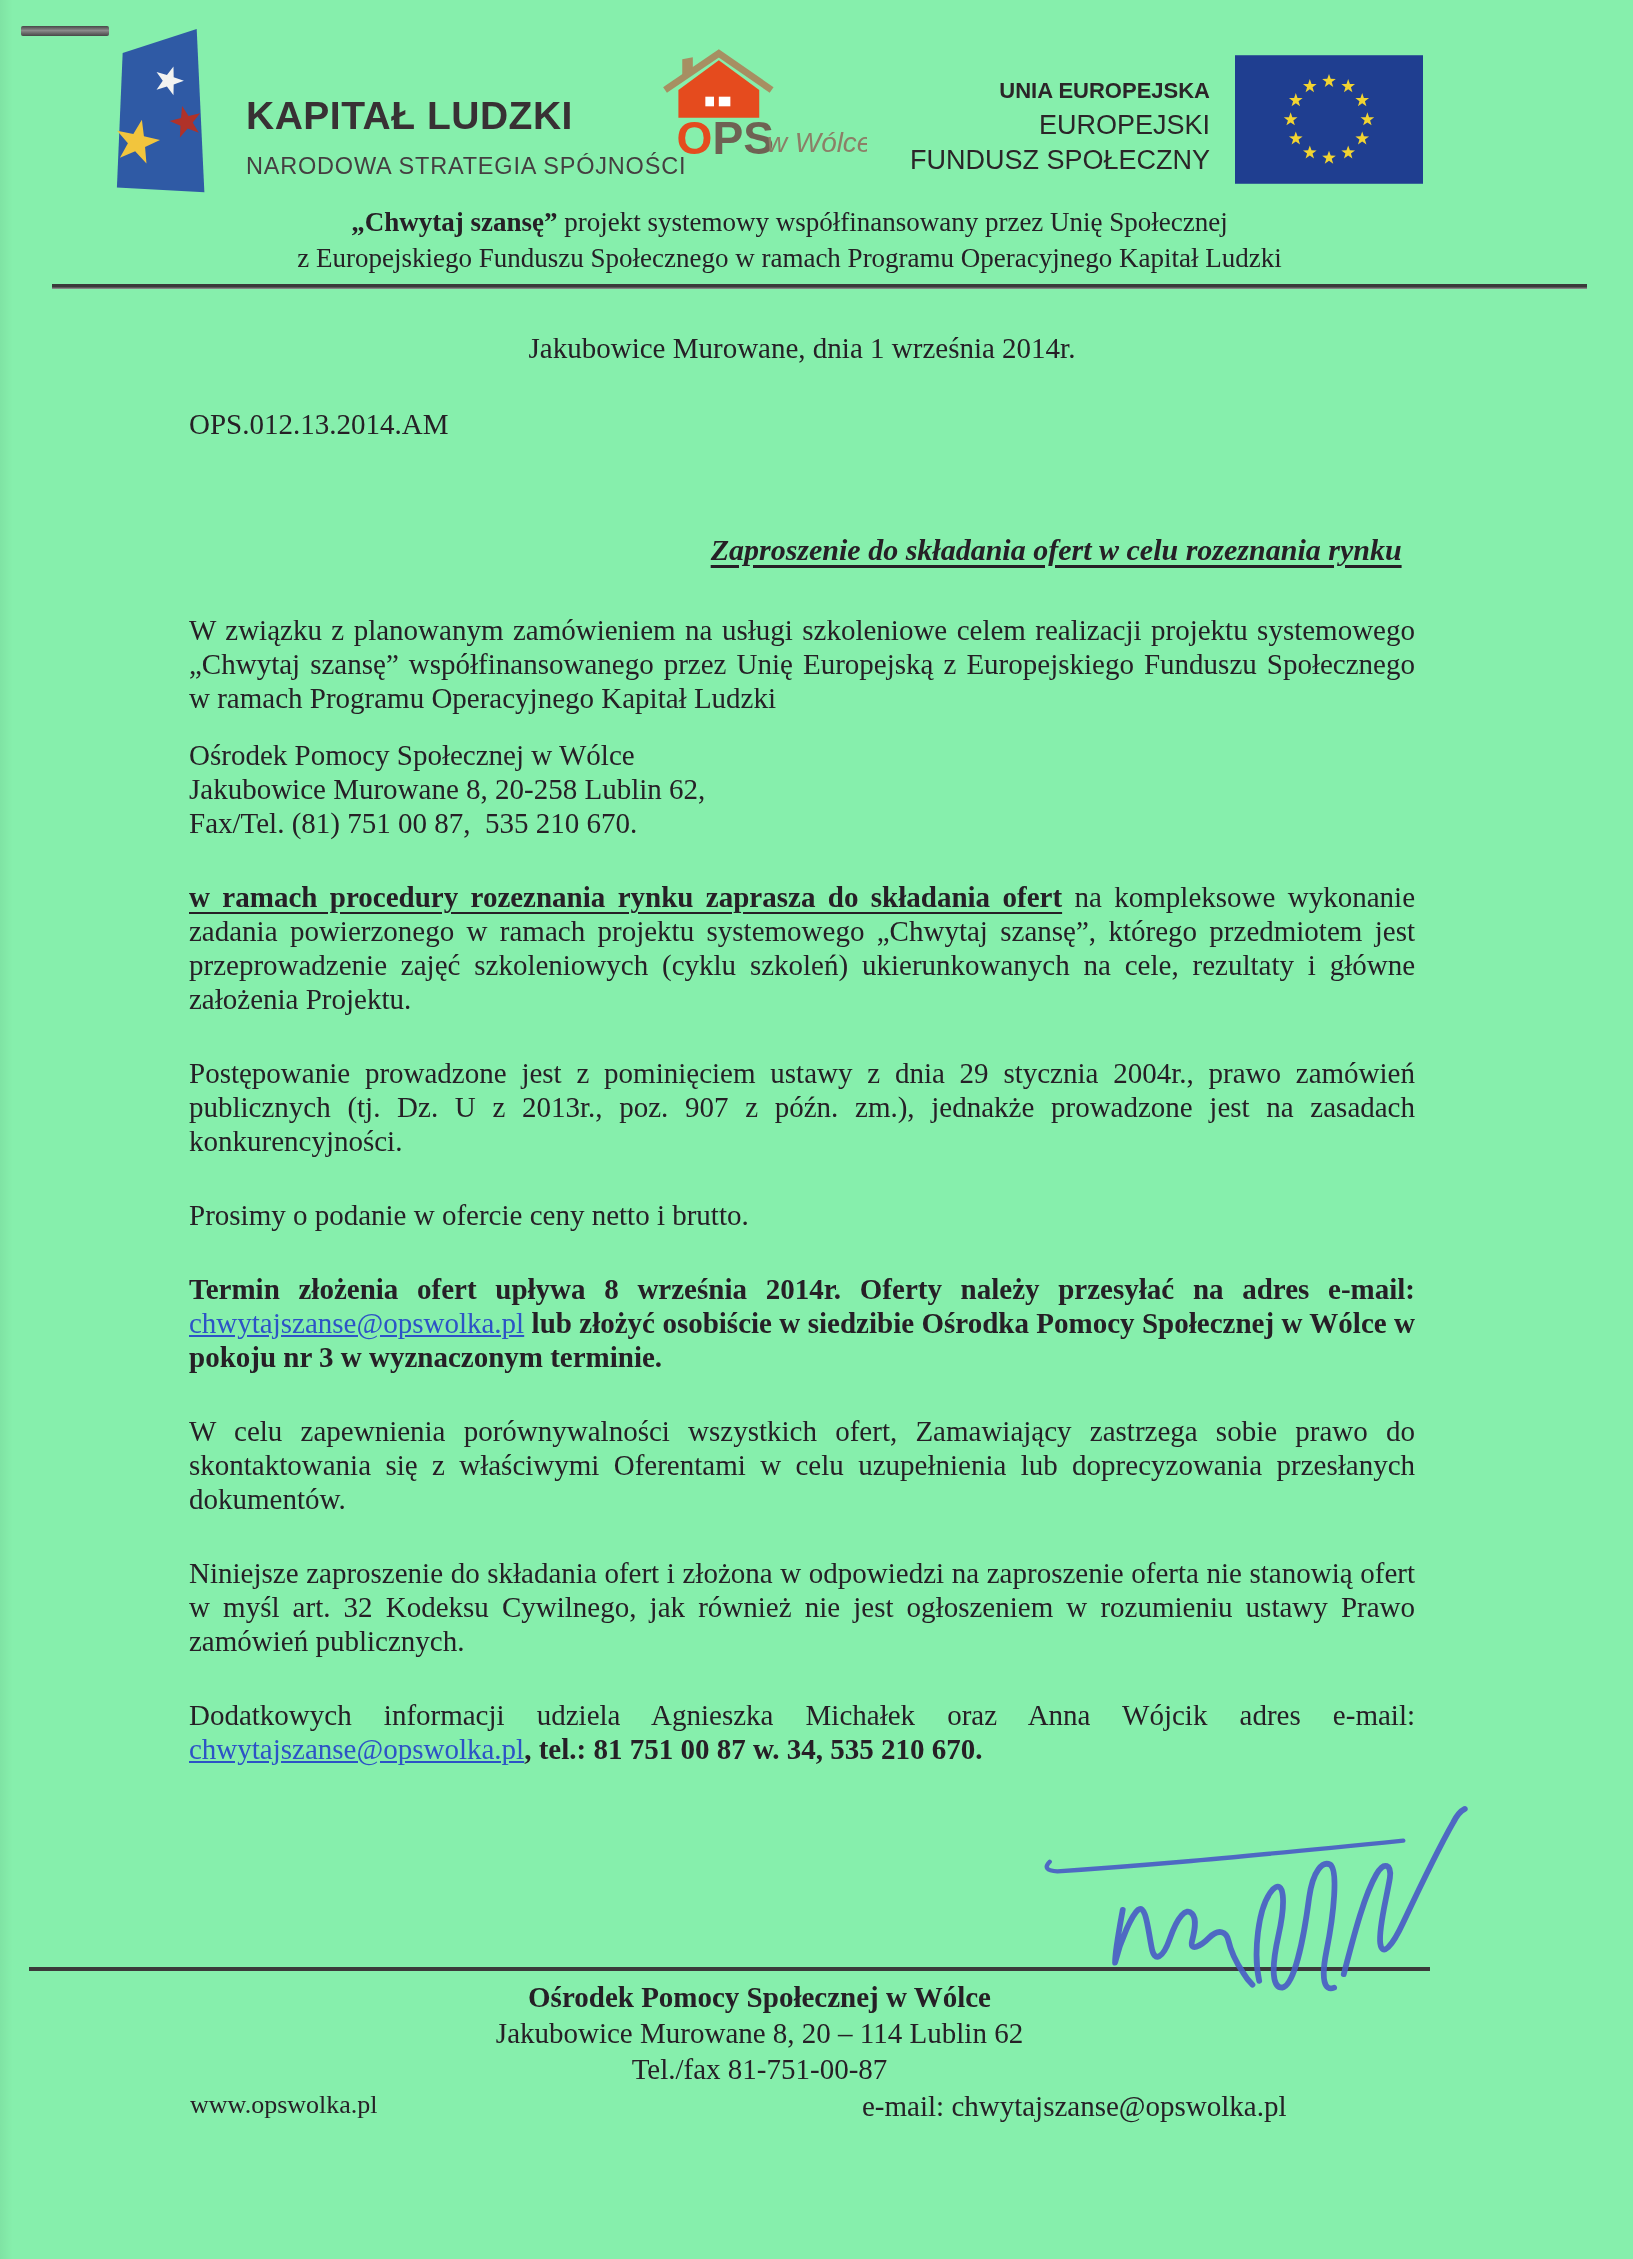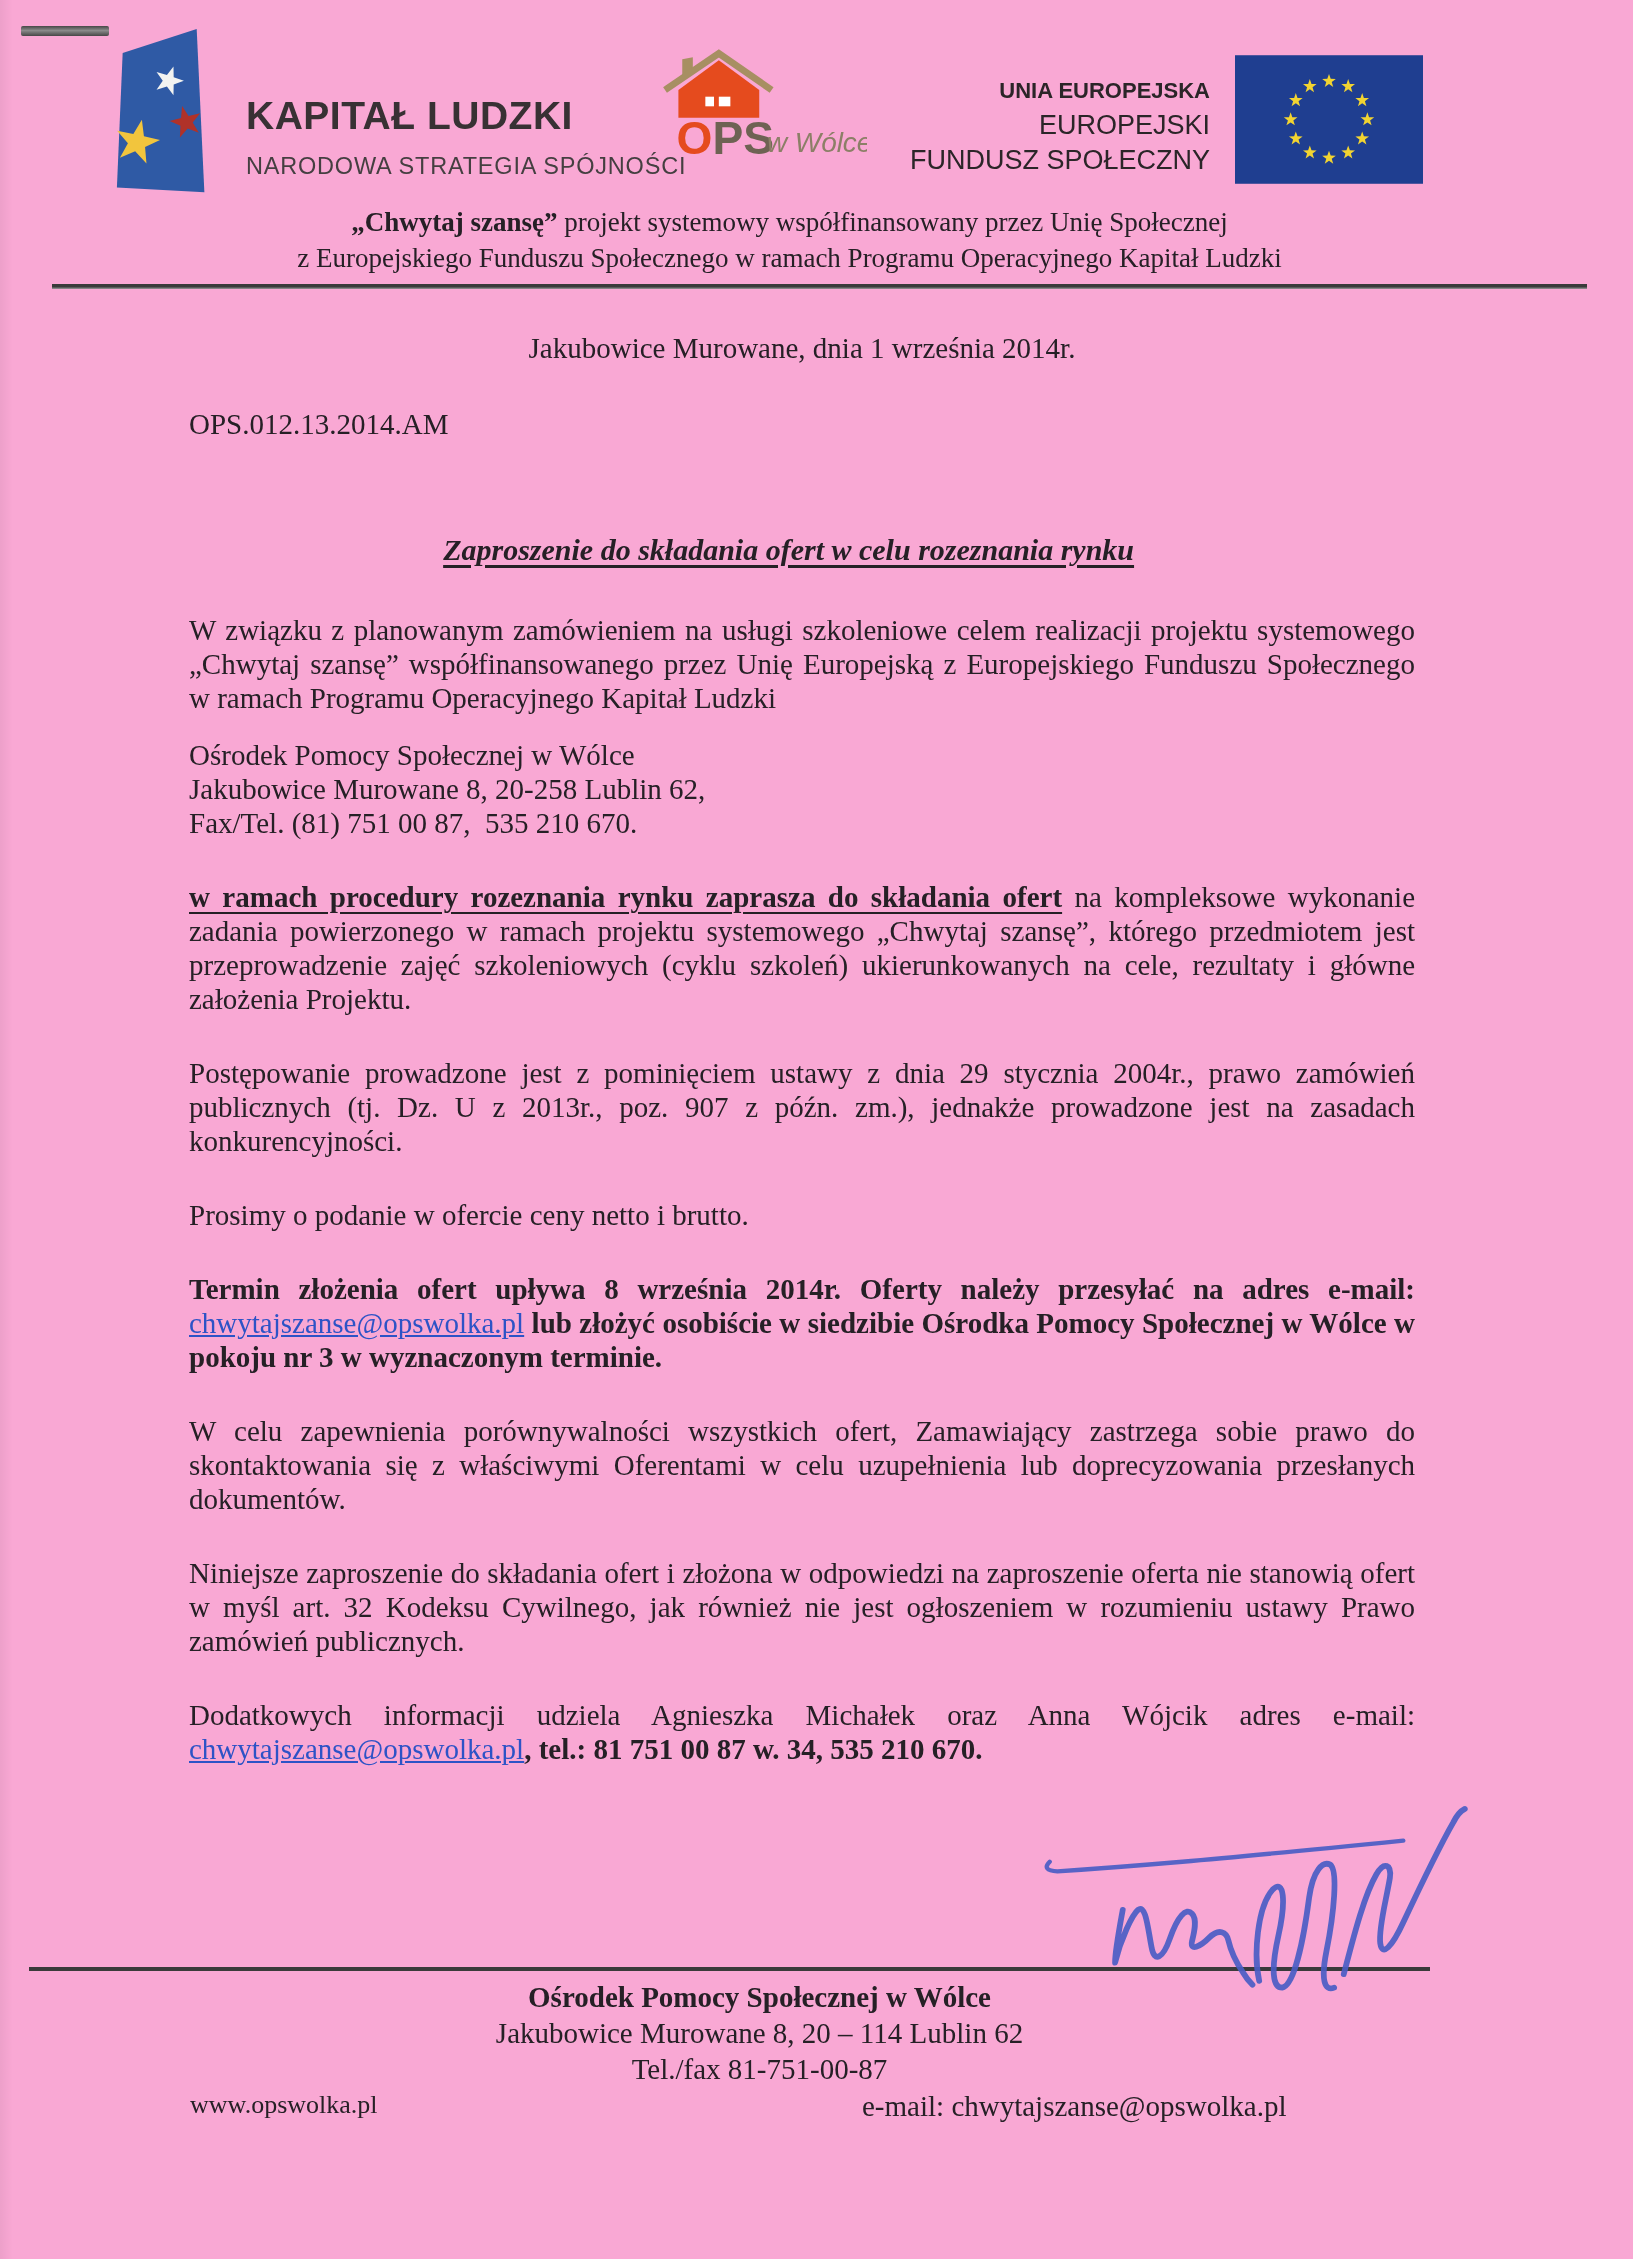--- a/index.html
+++ b/index.html
@@ -1,16 +1,16 @@
 <!DOCTYPE html>
 <html style="--ink: #262026; --link: #2d53c6; --sig: #4a5dc4; --rule: #3a3a3a; --kl-blue: #2f5aa5; --eu-blue: #1f3e90; --star-yellow: #f2d431; --ops-red: #e54b1e; --ops-roof: #a78f62; --ops-gray: #6e6253; --ops-wolce: #8c7f67;"><head>
 <meta charset="utf-8">
 <style>
   html,body{margin:0;padding:0;background:#e8e8e4;}
-  .page{position:relative;width:1633px;height:2260px;margin:0 auto;background:#f9a8d4;
+  .page{position:relative;width:1633px;height:2260px;margin:0 auto;background:#86efac;
         font-family:"Liberation Serif",serif;color:var(--ink,#262026);overflow:hidden;}
   .page::before{content:"";position:absolute;left:0;top:0;bottom:0;width:13.4px;
         background:linear-gradient(to right,rgba(0,0,0,.05),rgba(0,0,0,0));pointer-events:none;}
 
   
   .scan-artifact{position:absolute;left:21px;top:26px;width:88px;height:9.6px;border-radius:1.9px;
         background:linear-gradient(#474747,#8a8a8a 45%,#474747);}
 
   
   .kl-flag{position:absolute;left:88px;top:27px;}
@@ -35,21 +35,21 @@
   .subheader{position:absolute;top:204px;left:0;width:100%;text-align:center;
         font-size:27px;line-height:36px;transform:translateX(-27px);}
   .rule{position:absolute;top:284px;left:52px;right:46px;height:4.8px;
         background:linear-gradient(var(--rule,#3a3a3a) 55%,#9a9a9a);}
 
   
   .content{position:absolute;top:294px;left:189px;right:218px;font-size:29px;line-height:34px;}
   .content p{margin:0;}
   .dateline{margin-top:37px !important;text-align:center;}
   .reference{margin-top:42px !important;}
-  .title{margin:92px 0 0 0;font-size:30px;font-weight:bold;font-style:italic;text-align:center;
+  .title{margin:92px 0 0 0;font-size:30px;font-weight:bold;font-style:italic;text-align:right;
         text-decoration:underline;text-underline-offset:4.8px;transform:translateX(-13.4px);}
   .para{margin-top:40px !important;}
   .j{text-align:justify;}
   .first{margin-top:46px !important;}
   .address{margin-top:23px;}
   .bold{font-weight:bold;}
   .u{text-decoration:underline;text-underline-offset:4.8px;text-decoration-thickness:2.4px;}
   .link{color:var(--link,#2d53c6);text-decoration:underline;font-weight:400;cursor:pointer;}
 
   

